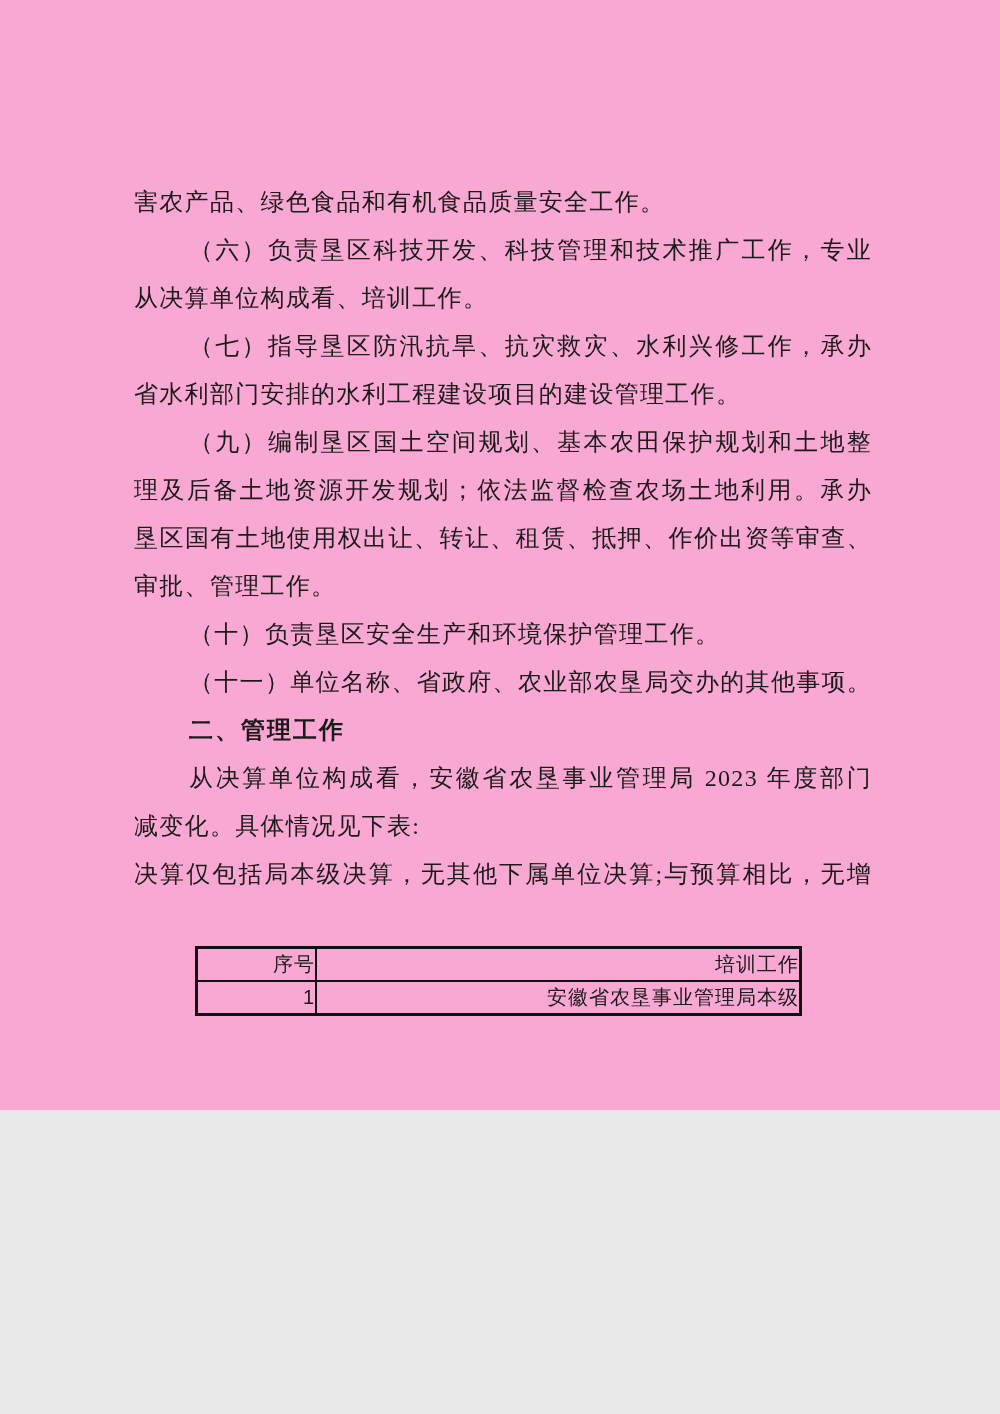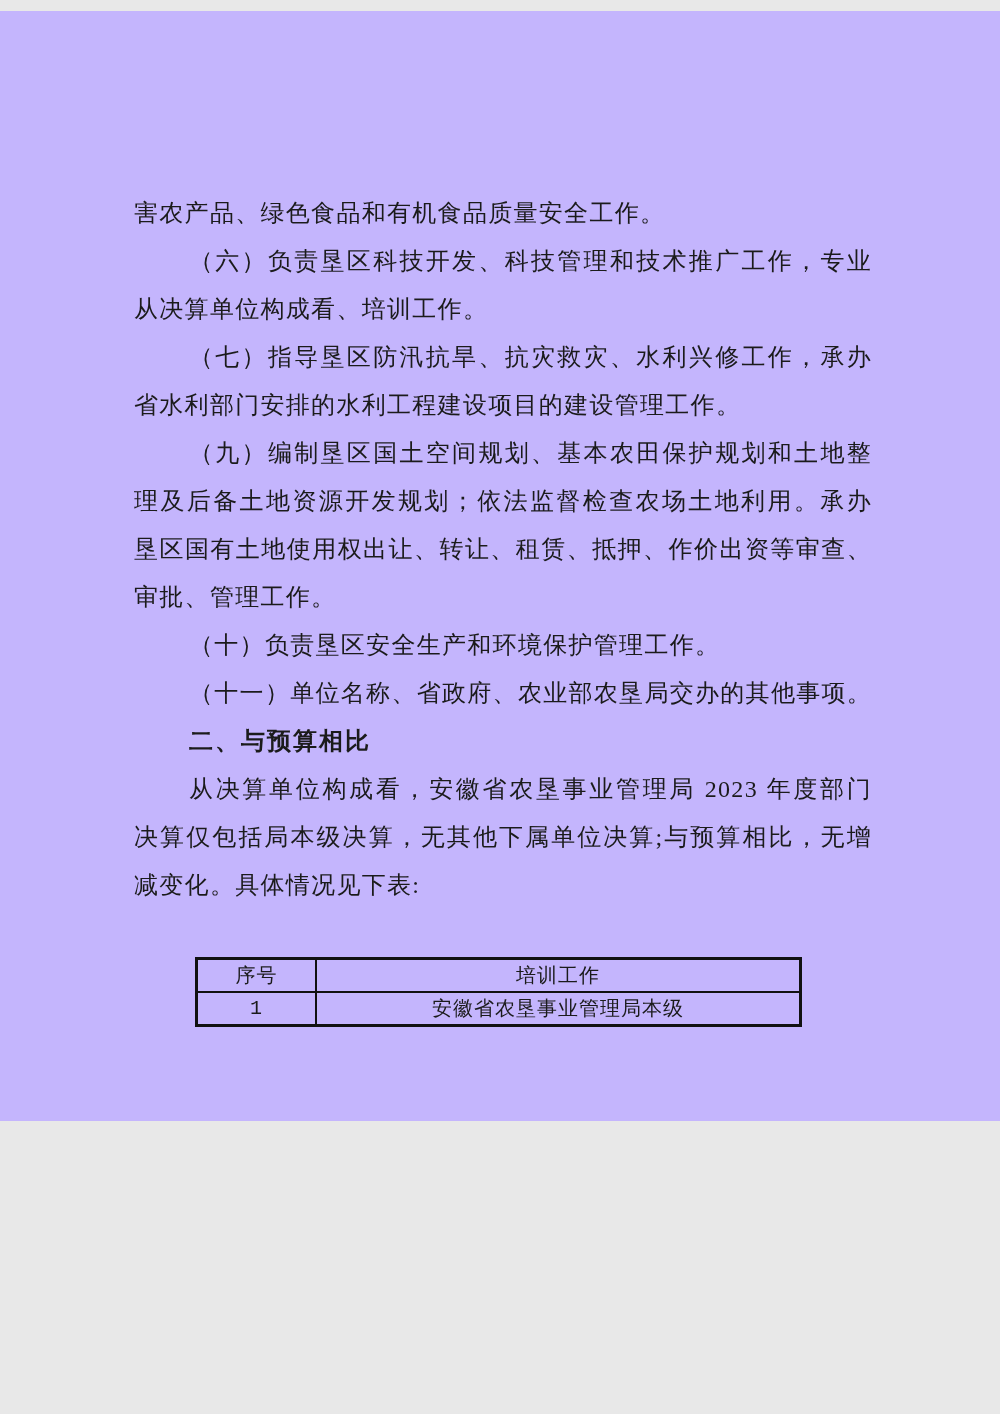--- a/index.html
+++ b/index.html
@@ -4,22 +4,22 @@
 <style>
   html, body {
     margin: 0;
     padding: 0;
     background: #e8e8e8;
   }
   .page {
     position: relative;
     width: 1000px;
     height: 1110px;
-    margin: 11px auto;
-    background: #c4b5fd;
+    margin: 0 auto;
+    background: #f9a8d4;
     font-family: "Liberation Serif", "DejaVu Serif", serif;
     color: #1b1b1b;
     overflow: hidden;
   }
   .doc-body {
     position: absolute;
     left: 134px;
     top: 178px;
     width: 738px;
     font-size: 24px;
@@ -51,25 +51,25 @@
     width: 607px;
     border-collapse: collapse;
     table-layout: fixed;
     border: 3px solid #111111;
   }
   .org-table th, .org-table td {
     border: 2px solid #111111;
     font-size: 20px;
     font-weight: normal;
     letter-spacing: 1px;
-    text-align: center;
+    text-align: right;
     vertical-align: middle;
     height: 31px;
     padding: 0;
-    font-family: Liberation Mono, monospace;
+    font-family: Liberation Sans, sans-serif;
     color: #1b1b1b;
   }
   .org-table .col-index { width: 117px; }
   .page-number {
     position: absolute;
     left: 820px;
     top: 1248px;
     width: 70px;
     text-align: center;
     font-size: 20px;
@@ -86,24 +86,24 @@
       <div class="line indent justify">（六）负责垦区科技开发、科技管理和技术推广工作，专业</div>
       <div class="line">从决算单位构成看、培训工作。</div>
       <div class="line indent justify">（七）指导垦区防汛抗旱、抗灾救灾、水利兴修工作，承办</div>
       <div class="line">省水利部门安排的水利工程建设项目的建设管理工作。</div>
       <div class="line indent justify">（九）编制垦区国土空间规划、基本农田保护规划和土地整</div>
       <div class="line justify">理及后备土地资源开发规划；依法监督检查农场土地利用。承办</div>
       <div class="line justify">垦区国有土地使用权出让、转让、租赁、抵押、作价出资等审查、</div>
       <div class="line">审批、管理工作。</div>
       <div class="line indent">（十）负责垦区安全生产和环境保护管理工作。</div>
       <div class="line indent">（十一）单位名称、省政府、农业部农垦局交办的其他事项。</div>
-      <div class="line indent heading">二、与预算相比</div>
+      <div class="line indent heading">二、管理工作</div>
       <div class="line indent justify">从决算单位构成看，安徽省农垦事业管理局 2023 年度部门</div>
+      <div class="line">减变化。具体情况见下表:</div>
       <div class="line justify">决算仅包括局本级决算，无其他下属单位决算;与预算相比，无增</div>
-      <div class="line">减变化。具体情况见下表:</div>
     </div>
 
   <table class="org-table">
     <thead>
       <tr id="table-head-row">
           <th class="col-index">序号</th>
           <th>培训工作</th>
         </tr>
     </thead>
     <tbody id="table-body">

